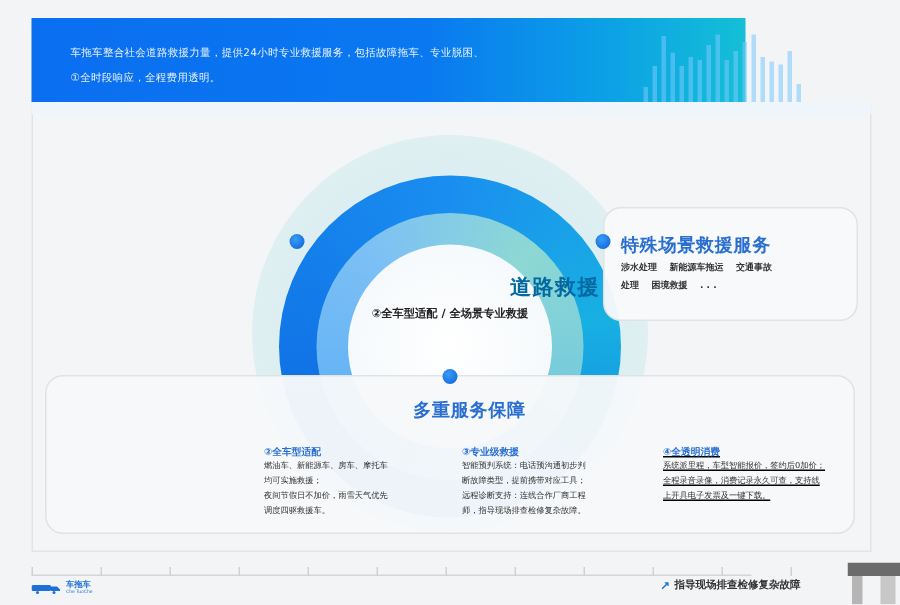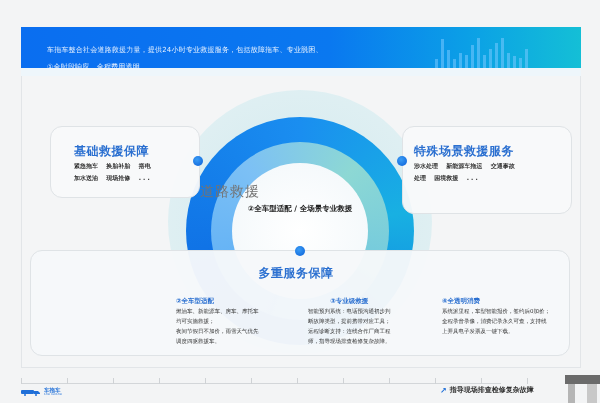--- a/index.html
+++ b/index.html
@@ -1,47 +1,47 @@
 <!DOCTYPE html>
 <html><head>
 <meta charset="utf-8">
 <style>
   * { box-sizing: border-box; margin: 0; padding: 0; }
   html, body { width: 600px; height: 403px; overflow: hidden; background: #f3f4f5; font-family: "DejaVu Sans", "Liberation Sans", sans-serif; }
   .page { position: relative; width: 600px; height: 403px; background: #f3f4f5; }
-  .banner-full { position: absolute; left: 21px; top: 12px; width: 560px; height: 56px;
-    background: linear-gradient(90deg, #0a6ef0 0%, #0a78f0 55%, #0ba0e6 80%, #14bfd6 100%); margin-top: 15px; }
+  .banner-full { position: absolute; left: 21px; top: 12px; width: 476px; height: 56px;
+    background: linear-gradient(90deg, #0a6ef0 0%, #0a78f0 55%, #0ba0e6 80%, #14bfd6 100%); }
   .banner-text { position: absolute; left: 26px; top: 15px; color: #e8f2ff; font-size: 7px; line-height: 17px; letter-spacing: 0.2px; }
   .bars { position: absolute; left: 408px; top: 10px; width: 140px; height: 46px; display: flex; align-items: flex-end; gap: 3px; }
   .bar { width: 3px; background: rgba(120, 200, 255, 0.55); }
 
   
   .panel { position: absolute; left: 21px; top: 68px; width: 560px; height: 300px; background: #f4f5f6; border-left: 1px solid #e2e5e8; border-right: 1px solid #e2e5e8; border-bottom: 1px solid #e2e5e8; }
   .panel-top-strip { position: absolute; left: 21px; top: 68px; width: 560px; height: 8px; background: #eef6fb; }
 
   
   .ring-outer { position: absolute; left: 168px; top: 90px; width: 264px; height: 264px; border-radius: 50%; background: radial-gradient(circle, rgba(220,238,242,0.0) 55%, rgba(214,236,240,0.8) 56%, rgba(224,241,244,0.8) 100%); }
   .ring-blue { position: absolute; left: 186px; top: 117px; width: 228px; height: 228px; border-radius: 50%; background: conic-gradient(from 200deg, #0a63e0 0deg, #1a8ef0 160deg, #18b0e2 240deg, #0a63e0 360deg); }
   .ring-light { position: absolute; left: 211px; top: 142px; width: 178px; height: 178px; border-radius: 50%; background: conic-gradient(from 200deg, #55aaf5 0deg, #7cc0f5 120deg, #8dd8d4 200deg, #72c9de 280deg, #55aaf5 360deg); }
   .ring-center { position: absolute; left: 232px; top: 163px; width: 136px; height: 136px; border-radius: 50%; background: radial-gradient(circle, #ffffff 0%, #f1f7fa 100%); }
-  .center-title { position: absolute; left: 200px; width: 200px; top: 183px; text-align: left; color: #737373; font-size: 14px; font-weight: normal; letter-spacing: 1px; }
+  .center-title { position: absolute; left: 200px; width: 200px; top: 183px; text-align: right; color: #0369a1; font-size: 14px; font-weight: bold; letter-spacing: 1px; }
   .center-sub { position: absolute; left: 200px; width: 200px; top: 204px; text-align: center; color: #222; font-size: 7.5px; font-weight: bold; }
 
   .dot { position: absolute; width: 10px; height: 10px; border-radius: 50%; background: radial-gradient(circle at 40% 35%, #3a9cf5, #0a5fd8); }
 
   
   .card { position: absolute; background: rgba(248,249,250,0.96); border: 1px solid #dfe3e6; border-radius: 12px; }
   .card-left { left: 50px; top: 126px; width: 150px; height: 72px; }
-  .card-right { left: 402px; top: 126px; width: 170px; height: 88px; }
+  .card-right { left: 402px; top: 138px; width: 170px; height: 76px; }
   .card-title { position: absolute; color: #2a6fd0; font-weight: bold; font-size: 12px; letter-spacing: 0.5px; }
   .card-line { position: absolute; color: #333; font-size: 6px; white-space: pre; font-weight: bold; }
 
   
   .bottom-card { position: absolute; left: 30px; top: 250px; width: 540px; height: 106px; background: rgba(246,248,250,0.97); border: 1px solid #dfe3e6; border-radius: 12px; }
-  .bottom-title { position: absolute; left: 196px; width: 200px; top: 265px; text-align: center; color: #2a6fd0; font-weight: bold; font-size: 12px; letter-spacing: 0.5px; }
+  .bottom-title { position: absolute; left: 213px; width: 200px; top: 265px; text-align: center; color: #2a6fd0; font-weight: bold; font-size: 12px; letter-spacing: 0.5px; }
   .col { position: absolute; top: 296px; }
   .col-head { color: #2a6fd0; font-size: 6.5px; font-weight: bold; line-height: 10px; }
   .col-line { color: #333; font-size: 5.5px; line-height: 10px; white-space: nowrap; }
 
   
   .footer-rule { position: absolute; left: 21px; top: 383px; width: 480px; height: 1px; background: #d3d6d9; }
   .tick { position: absolute; top: 378px; width: 1px; height: 6px; background: #cfd2d5; }
   .logo { position: absolute; left: 21px; top: 387px; display: flex; align-items: center; gap: 3px; }
   .logo-truck { width: 20px; height: 8px; }
   .logo-text { color: #1f6fd8; font-size: 5.5px; font-weight: bold; line-height: 6px; }
@@ -85,25 +85,20 @@
   <div class="panel"></div>
   <div class="panel-top-strip"></div>
 
   <div class="ring-outer"></div>
   <div class="ring-blue"></div>
   <div class="ring-light"></div>
   <div class="ring-center"></div>
   <div class="center-title">道路救援</div>
   <div class="center-sub">②全车型适配 / 全场景专业救援</div>
 
-  <div class="card card-left">
-    <div class="card-title" style="left:23px; top:16px;">基础救援保障</div>
-    <div class="card-line" style="left:23px; top:35px;">紧急拖车    换胎补胎    搭电</div>
-    <div class="card-line" style="left:23px; top:47px;">加水送油    现场抢修    . . .</div>
-  </div>
 
   <div class="card card-right">
     <div class="card-title" style="left:11px; top:16px;">特殊场景救援服务</div>
     <div class="card-line" style="left:11px; top:35px;">涉水处理    新能源车拖运    交通事故</div>
     <div class="card-line" style="left:11px; top:47px;">处理    困境救援    . . .</div>
   </div>
 
   <div class="dot" style="left:193px; top:156px;"></div>
   <div class="dot" style="left:397px; top:156px;"></div>
 
@@ -111,28 +106,28 @@
   <div class="dot" style="left:295px; top:246px;"></div>
   <div class="bottom-title">多重服务保障</div>
 
   <div class="col" style="left:176px;">
     <div class="col-head">②全车型适配</div>
     <div class="col-line">燃油车、新能源车、房车、摩托车</div>
     <div class="col-line">均可实施救援；</div>
     <div class="col-line">夜间节假日不加价，雨雪天气优先</div>
     <div class="col-line">调度四驱救援车。</div>
   </div>
-  <div class="col" style="left:308px;text-align:center;">
+  <div class="col" style="left:308px;">
     <div class="col-head">③专业级救援</div>
     <div class="col-line">智能预判系统：电话预沟通初步判</div>
     <div class="col-line">断故障类型，提前携带对应工具；</div>
     <div class="col-line">远程诊断支持：连线合作厂商工程</div>
     <div class="col-line">师，指导现场排查检修复杂故障。</div>
   </div>
-  <div class="col" style="left:442px;">
+  <div class="col" style="left:442px;text-decoration:underline;">
     <div class="col-head">④全透明消费</div>
     <div class="col-line">系统派里程，车型智能报价，签约后0加价；</div>
     <div class="col-line">全程录音录像，消费记录永久可查，支持线</div>
     <div class="col-line">上开具电子发票及一键下载。</div>
   </div>
 
   <div class="footer-rule"></div>
   <div class="tick" style="left:21px;"></div>
   <div class="tick" style="left:67px;"></div>
   <div class="tick" style="left:113px;"></div>

